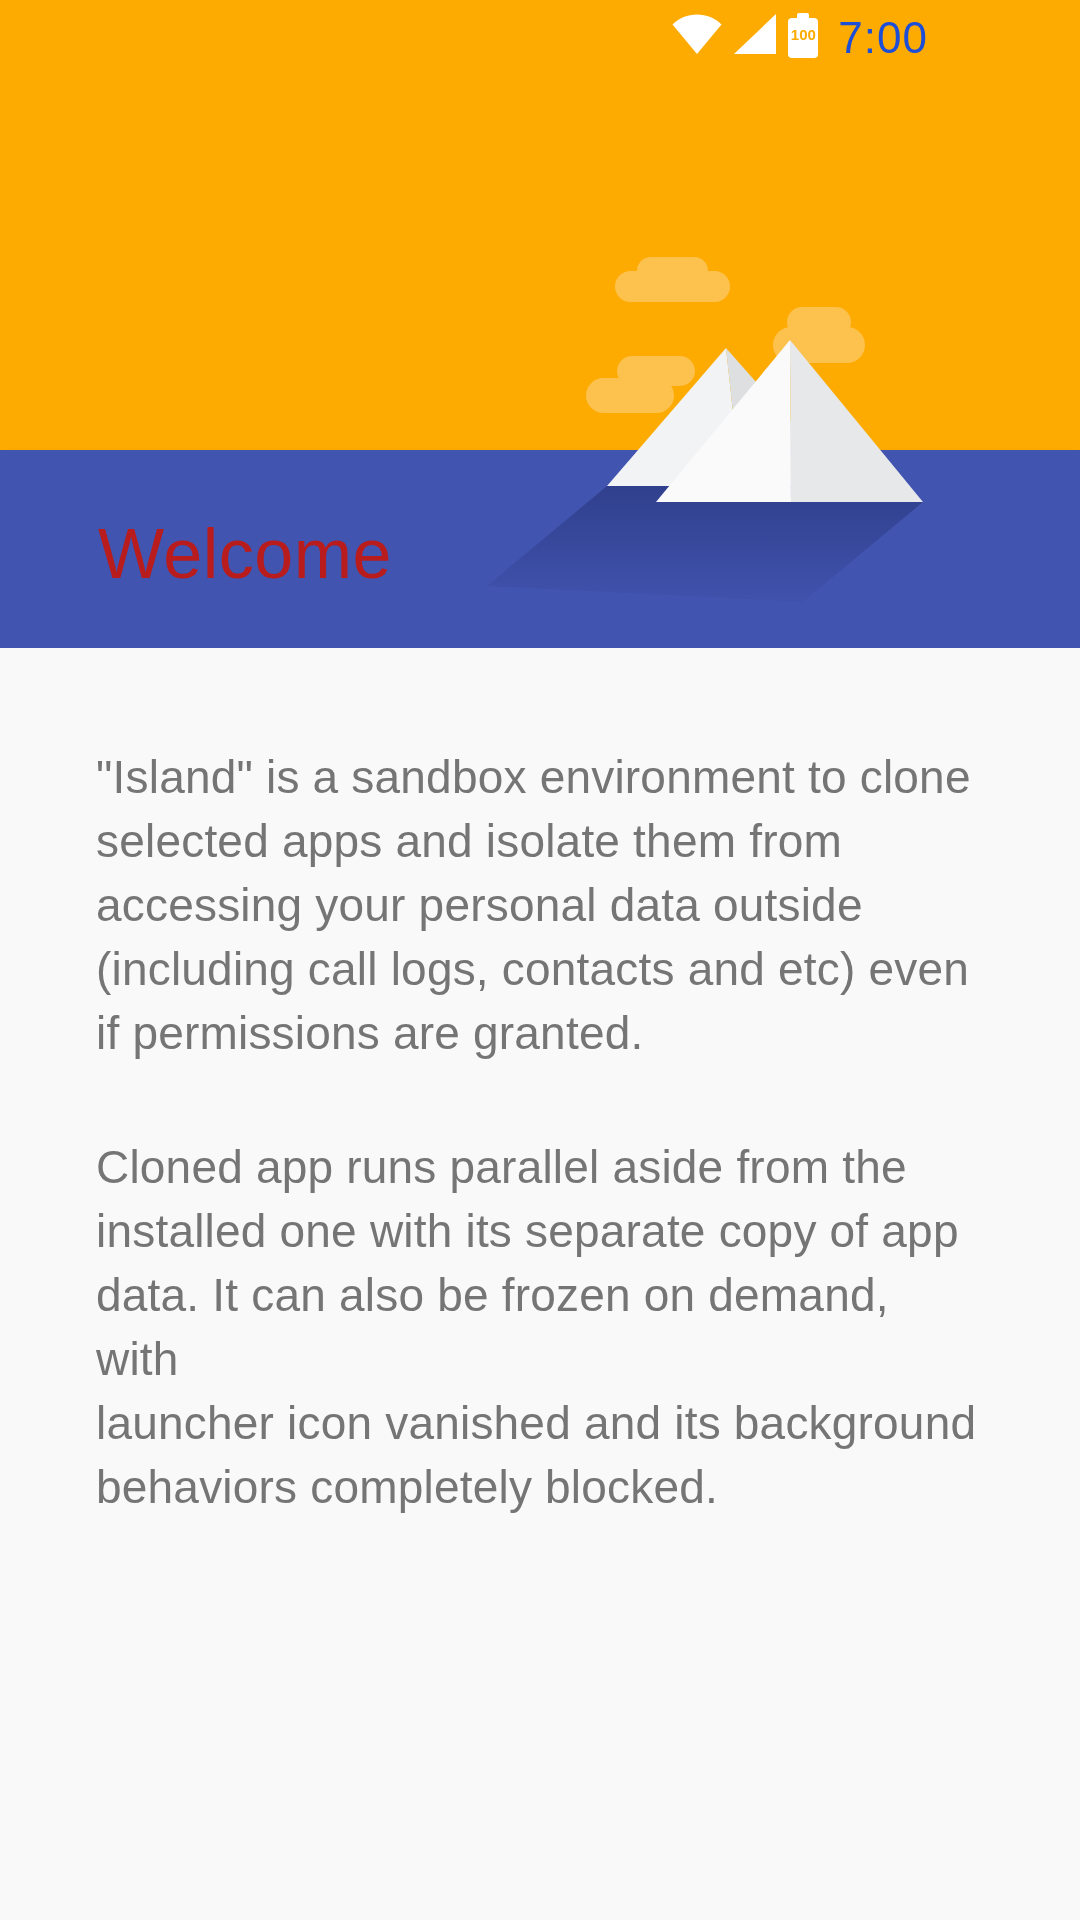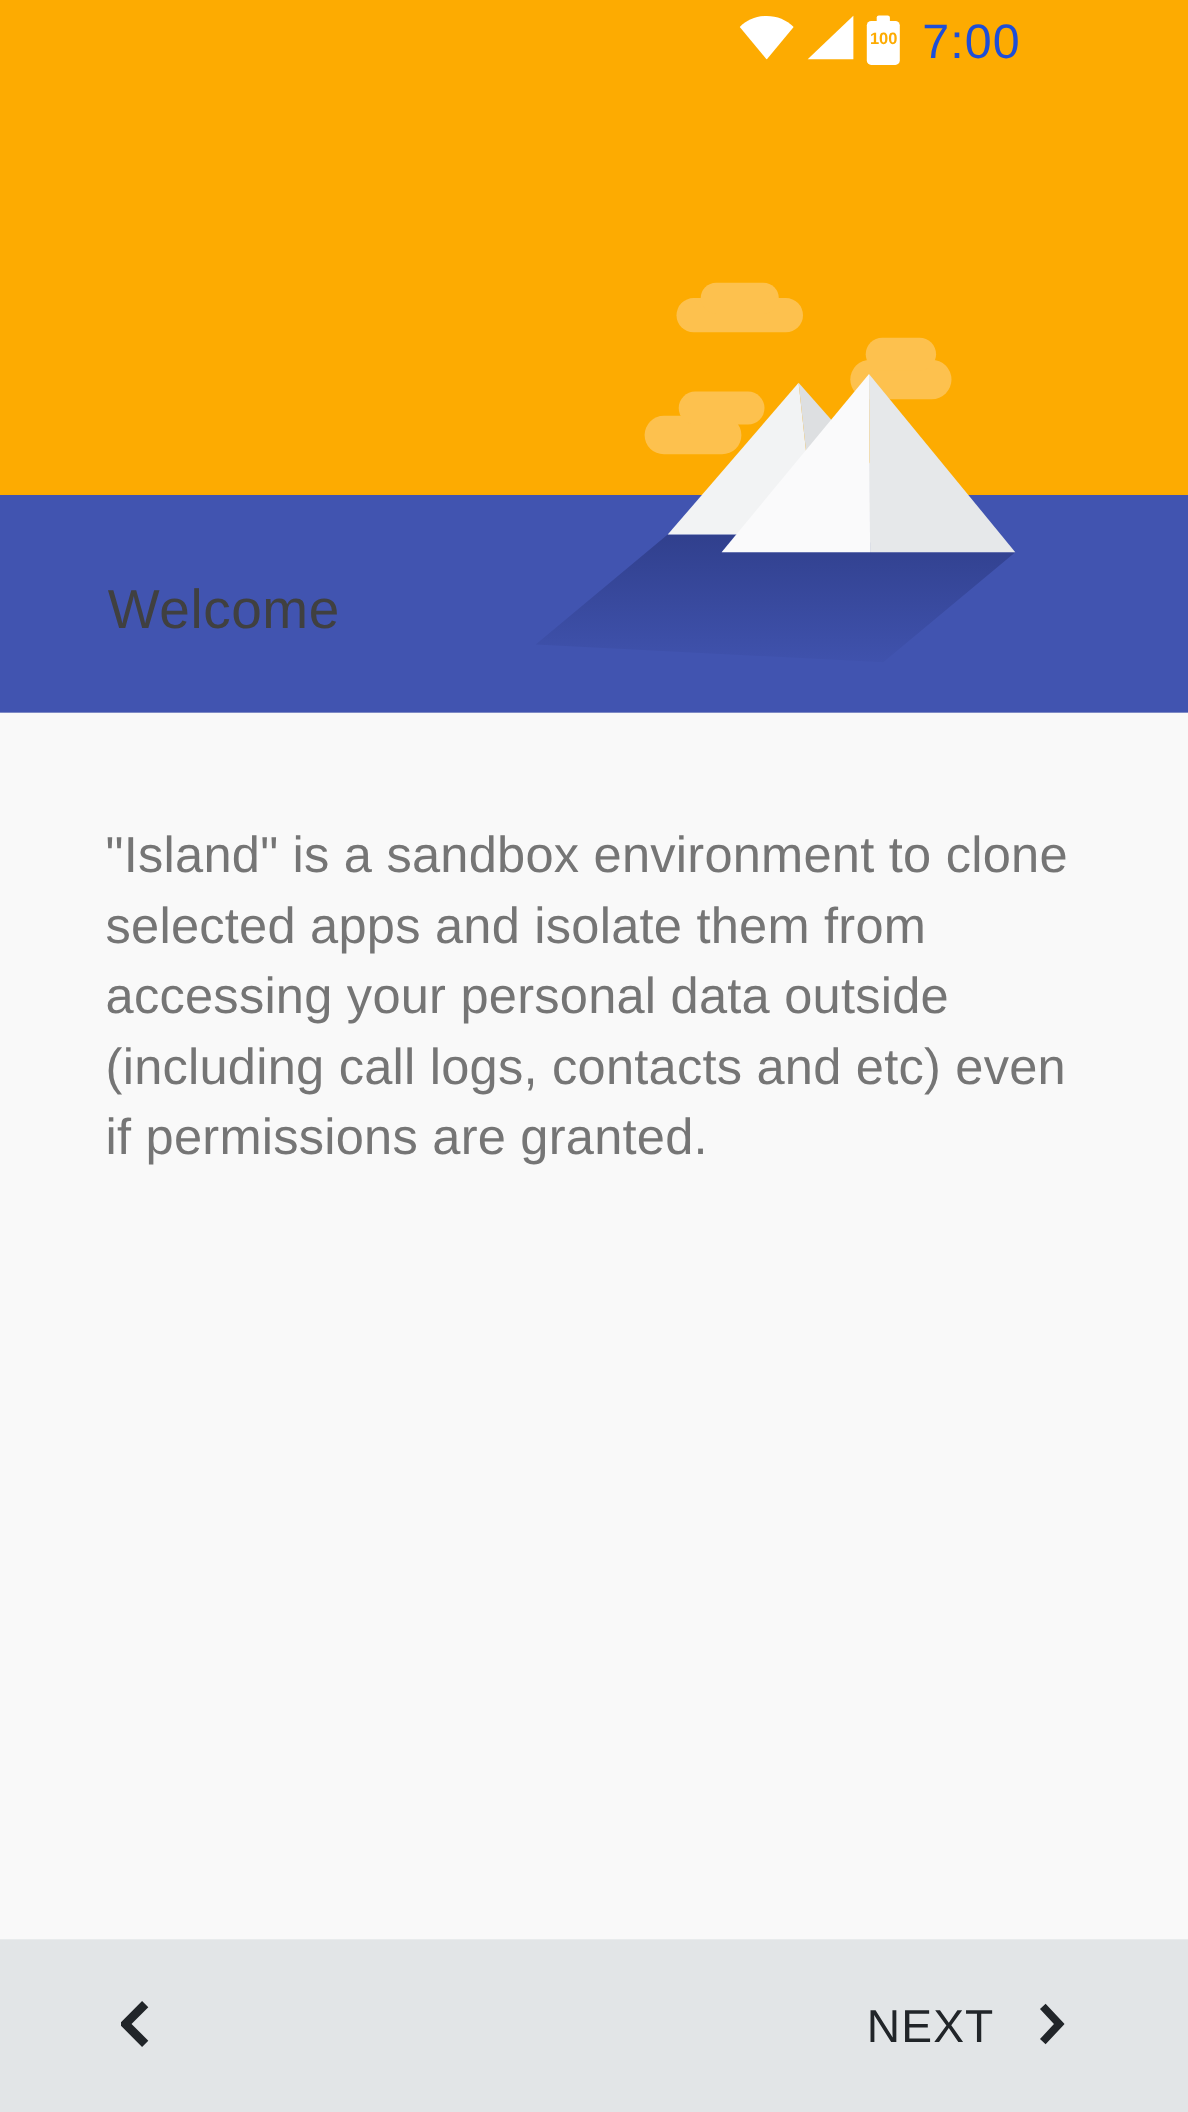--- a/index.html
+++ b/index.html
@@ -24,21 +24,21 @@
   .cloud::before{content:"";position:absolute;}
   .cloud-top{left:615px;top:271px;width:115px;height:31px;}
   .cloud-top::before{left:22px;top:-14px;width:71px;height:28px;}
   .cloud-right{left:773px;top:327px;width:92px;height:36px;}
   .cloud-right::before{left:14px;top:-20px;width:64px;height:30px;}
   .cloud-left{left:586px;top:378px;width:88px;height:35px;}
   .cloud-left::before{left:31px;top:-22px;width:78px;height:30px;}
   
   .title-band{position:absolute;left:0;top:450px;width:1080px;height:198px;background:#4154B0;
     box-shadow:0 5px 8px rgba(0,0,0,0.14);}
-  .page-title{position:absolute;left:98px;top:512px;color:#404040;font-size:50px;font-weight:400;
+  .page-title{position:absolute;left:98px;top:512px;color:#b91c1c;font-size:70px;font-weight:400;
     line-height:84px;letter-spacing:0.5px;z-index:5;}
   .mountains{position:absolute;left:0;top:0;z-index:4;pointer-events:none;}
   
   .content{position:absolute;left:0;top:648px;width:1080px;height:1115px;background:#F9F9F9;
     padding:97px 96px 0 96px;box-sizing:border-box;}
   .content p{margin:0 0 70px 0;color:#757575;font-size:46px;line-height:64px;
     white-space:pre-line;letter-spacing:0.2px;}
   
   .footer{position:absolute;left:0;top:1763px;width:1080px;height:157px;background:#E2E5E7;
     display:flex;justify-content:space-between;align-items:center;
@@ -95,33 +95,21 @@
     <polygon points="790,340 656,502 791,502" fill="#FAFAFB"></polygon>
     <polygon points="790,340 791,502 923,502" fill="#E6E8EA"></polygon>
   </svg>
 
   <div class="content">
     <p>"Island" is a sandbox environment to clone
 selected apps and isolate them from
 accessing your personal data outside
 (including call logs, contacts and etc) even
 if permissions are granted.</p>
+    <p>Cloned app runs parallel aside from the
+installed one with its separate copy of app
+data. It can also be frozen on demand, with
+launcher icon vanished and its background
+behaviors completely blocked.</p>
   </div>
 
-  <div class="footer">
-    <button class="nav-btn">
-      <span>
-        <svg width="26" height="44" viewBox="0 0 26 44">
-            <polyline points="22,4 4,22 22,40" fill="none" stroke="#212529" stroke-width="8"></polyline>
-          </svg>
-      </span>
-    </button>
-    <button class="nav-btn">
-      <span class="next-label">NEXT</span>
-      <span>
-        <svg width="24" height="38" viewBox="0 0 24 38">
-            <polyline points="4,3 19,19 4,35" fill="none" stroke="#212529" stroke-width="7"></polyline>
-          </svg>
-      </span>
-    </button>
-  </div>
 
 </div>
 
 </body></html>

